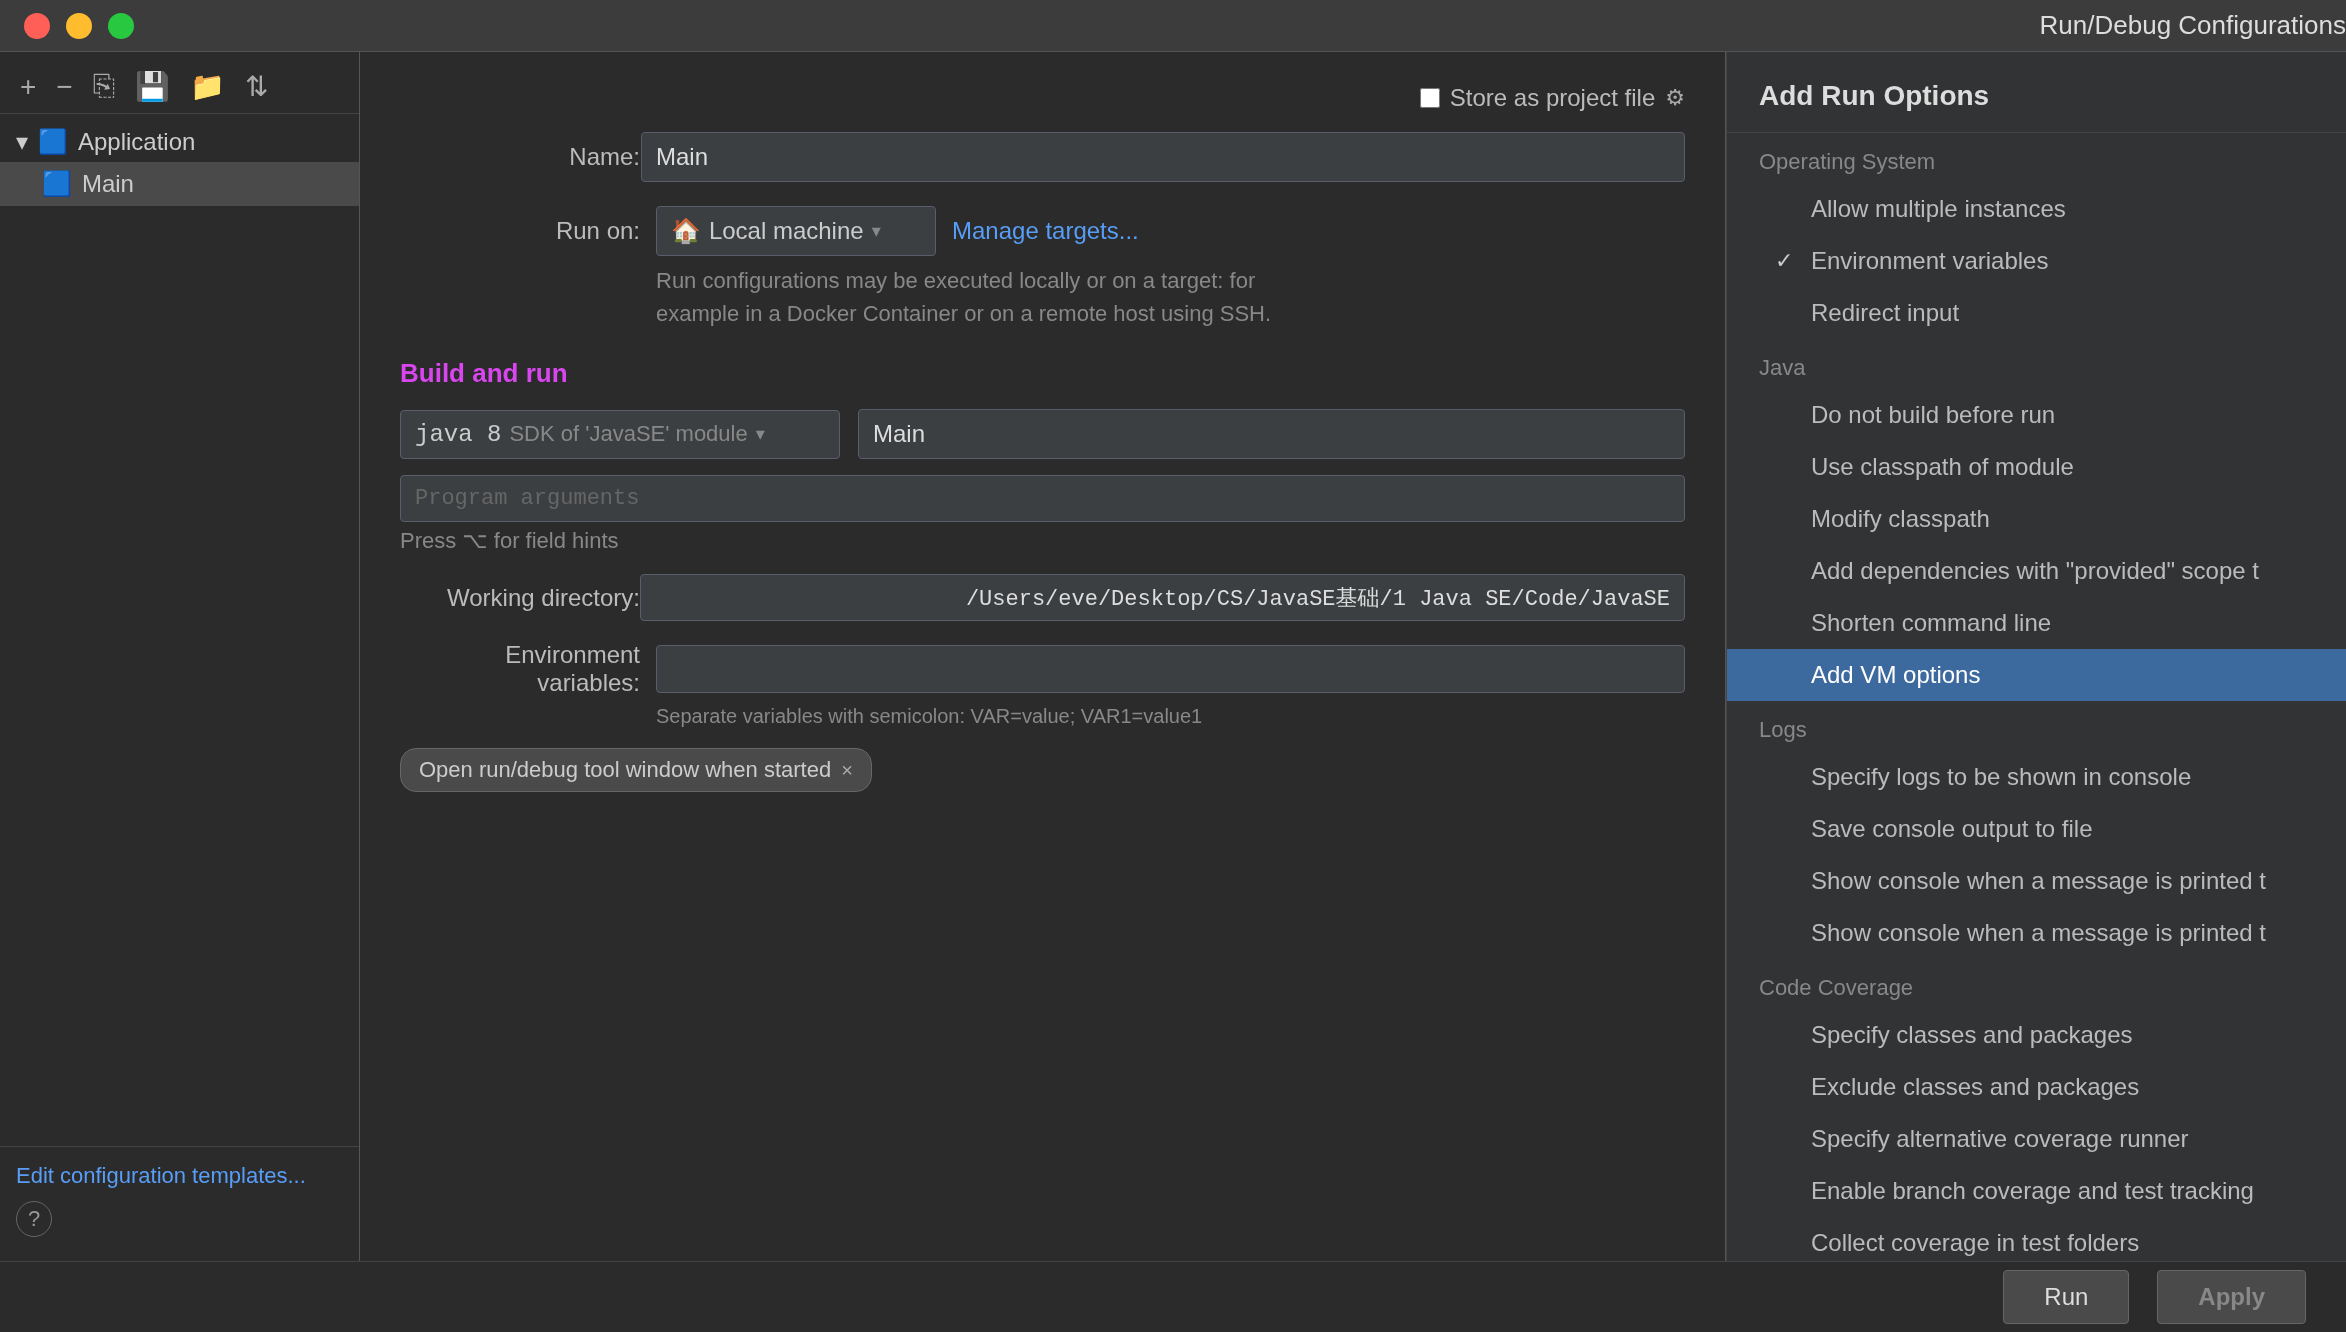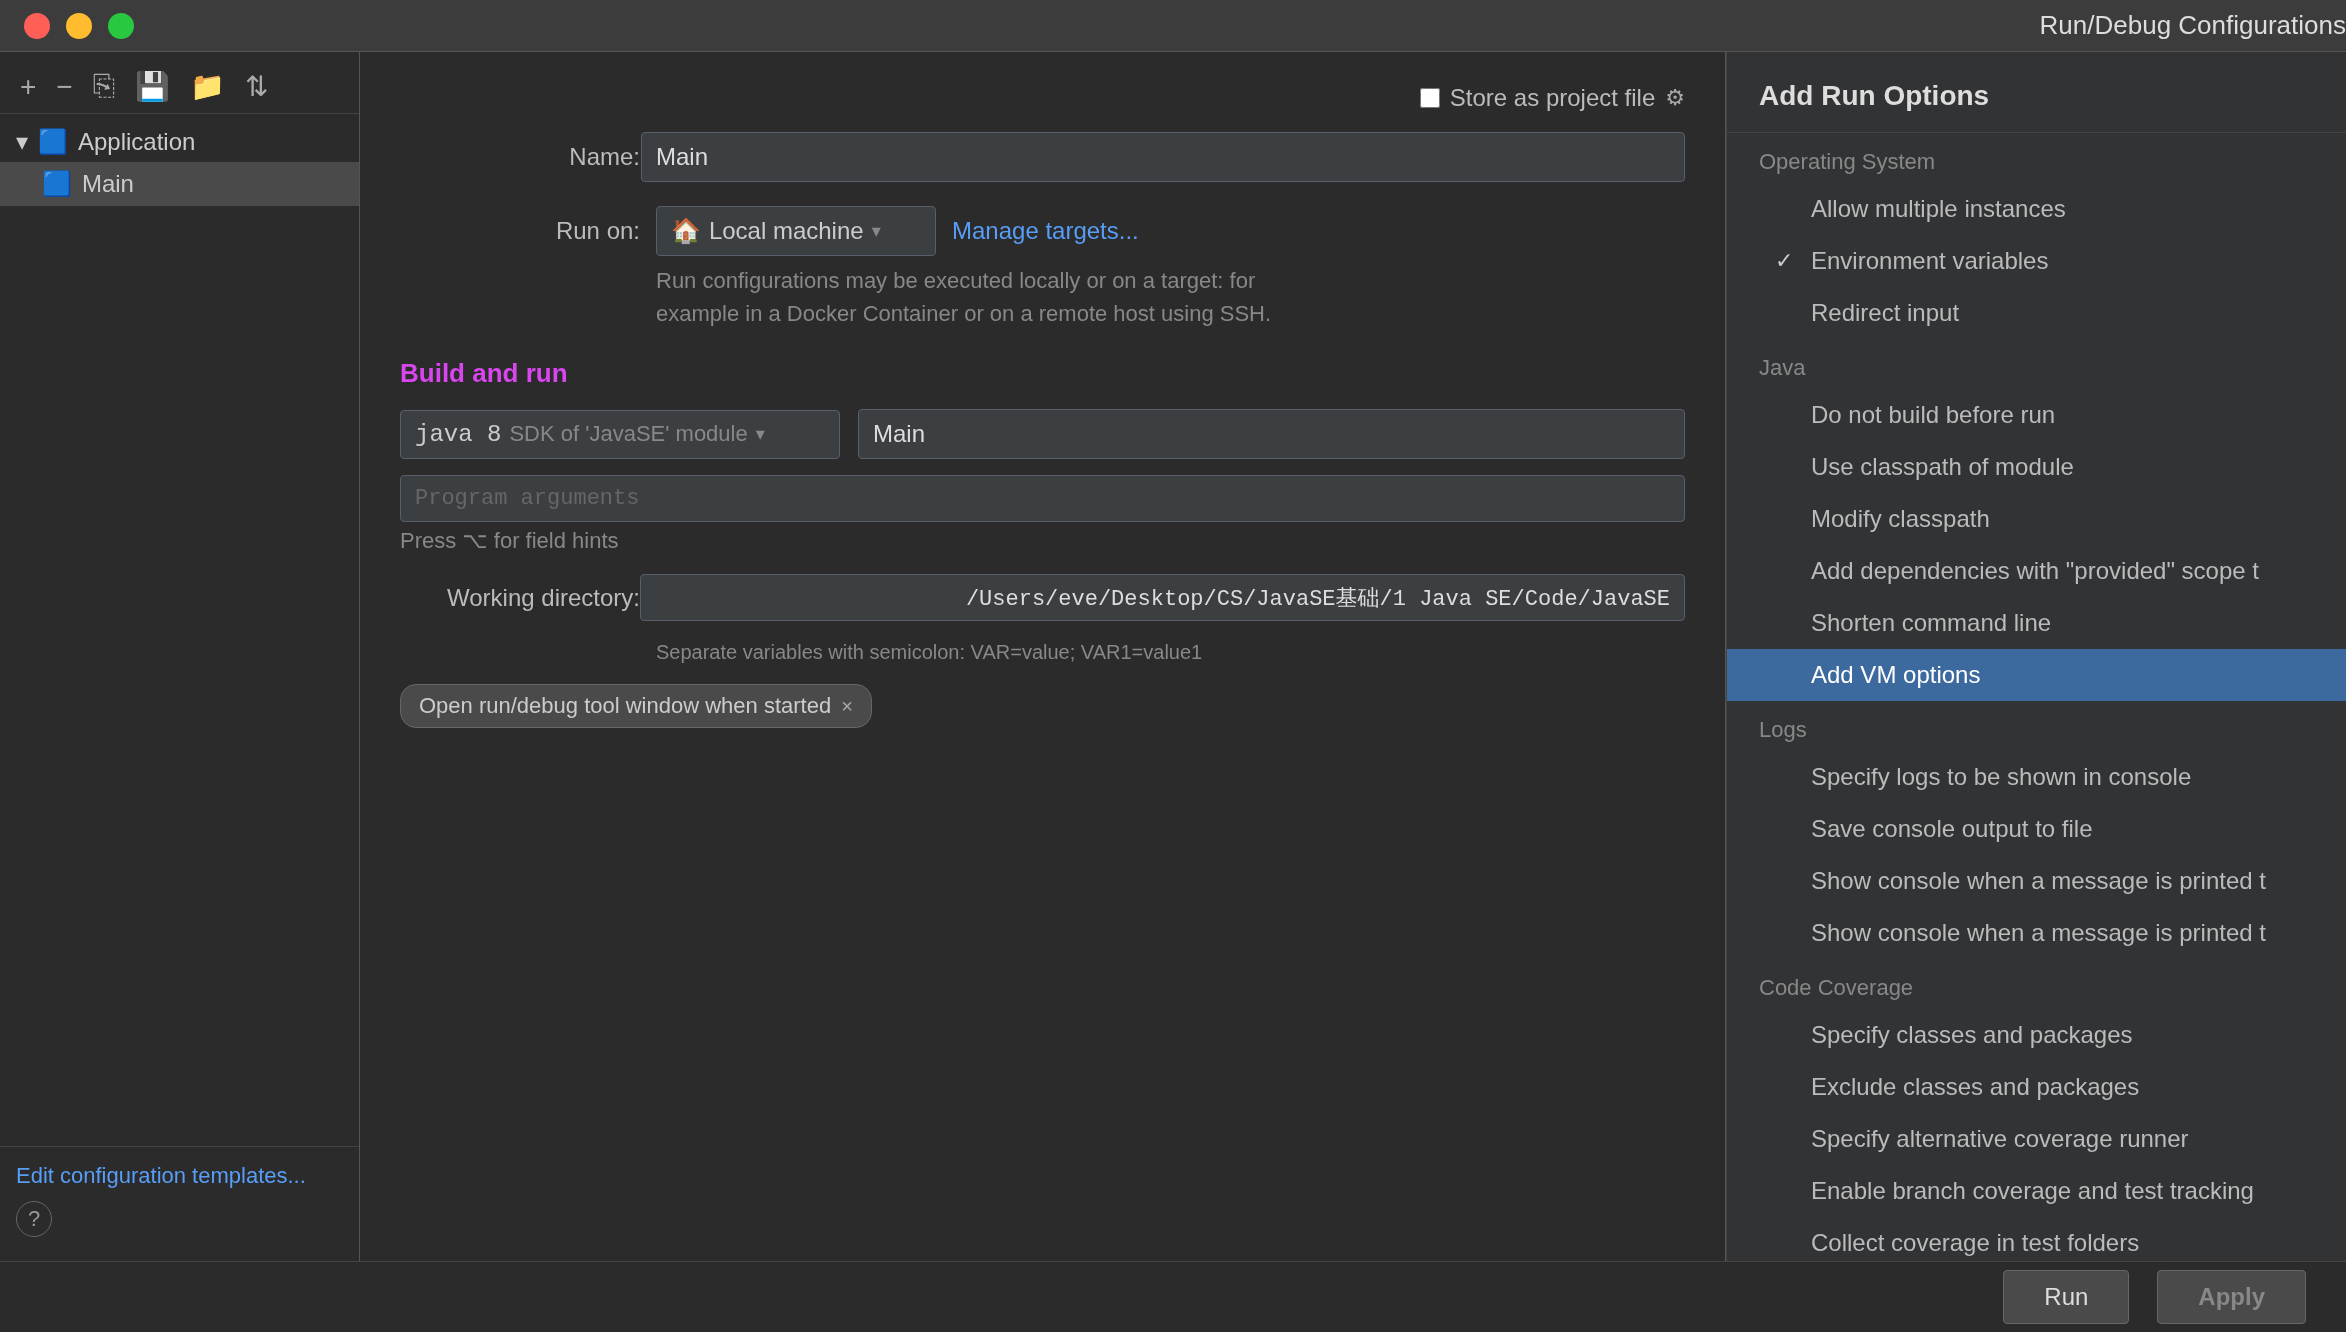--- a/index.html
+++ b/index.html
@@ -502,20 +502,24 @@
       
       <input class="program-args-input" type="text" placeholder="Program arguments" style="">
       <div class="field-hint">Press ⌥ for field hints</div>
     </div>
 
     <div class="working-dir-row">
       <span class="form-label">Working directory:</span>
       <input class="working-dir-input" type="text" value="/Users/eve/Desktop/CS/JavaSE基础/1 Java SE/Code/JavaSE" style="">
     </div>
 
+    <div class="env-vars-row">
+      <span class="form-label">Environment variables:</span>
+      <input class="env-vars-input" type="text" style="">
+    </div>
     <div class="env-hint">Separate variables with semicolon: VAR=value; VAR1=value1</div>
 
     <div class="tag-row">
       <div class="tag">
         <span>Open run/debug tool window when started</span>
         <span class="tag-close">×</span>
       </div>
     </div>
 
   </div>

